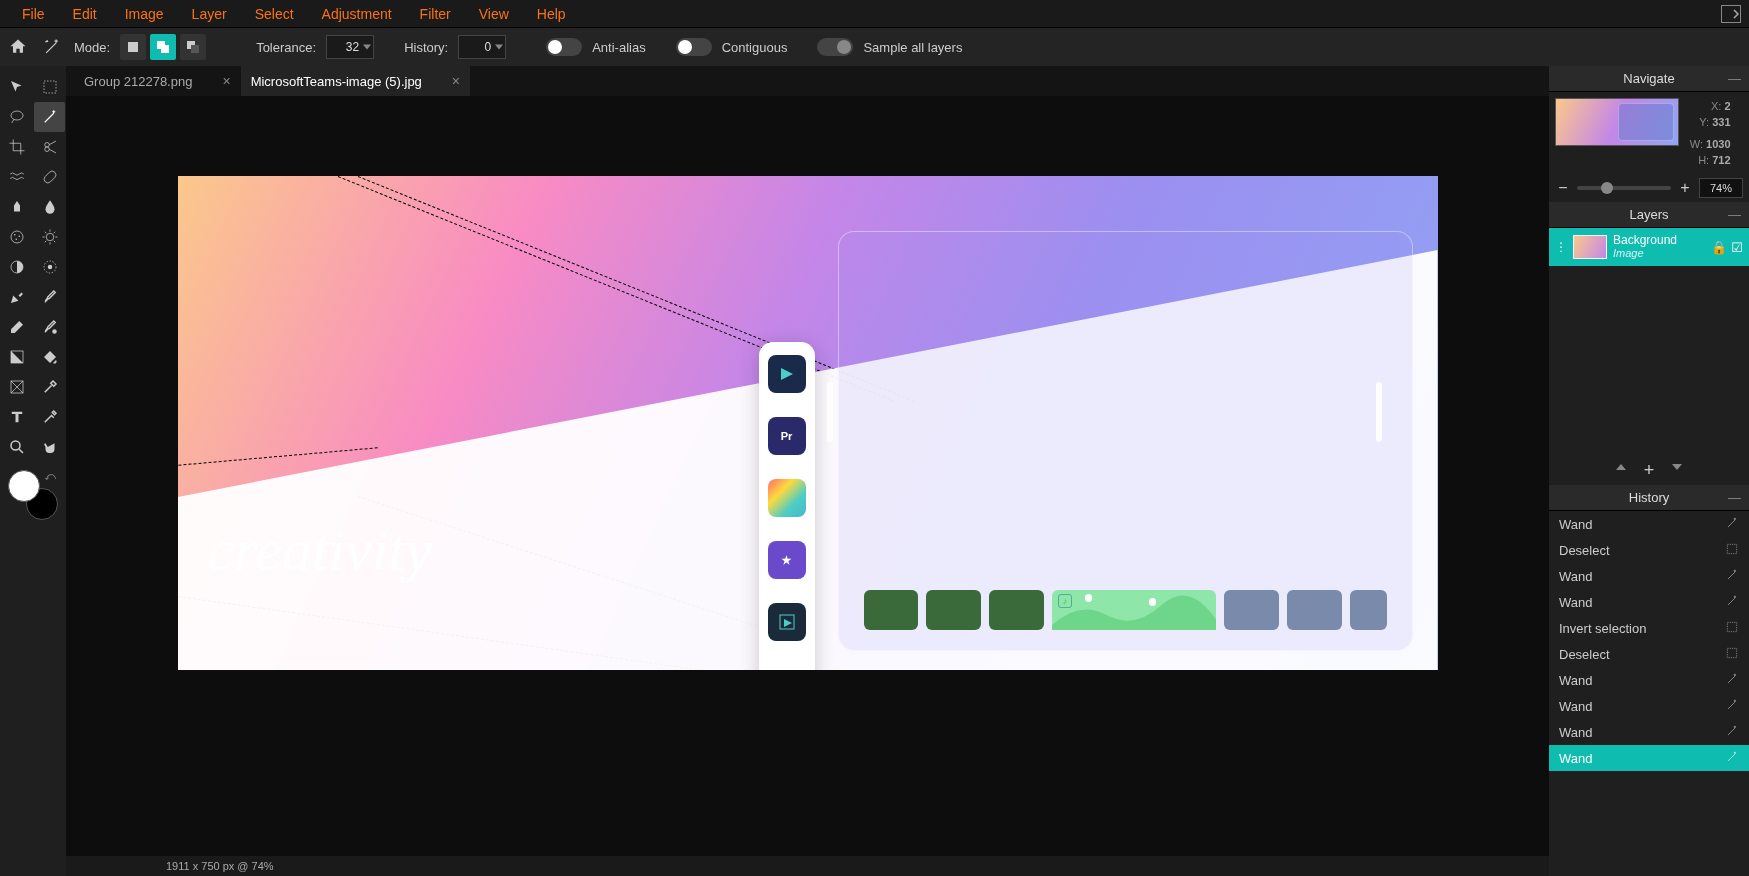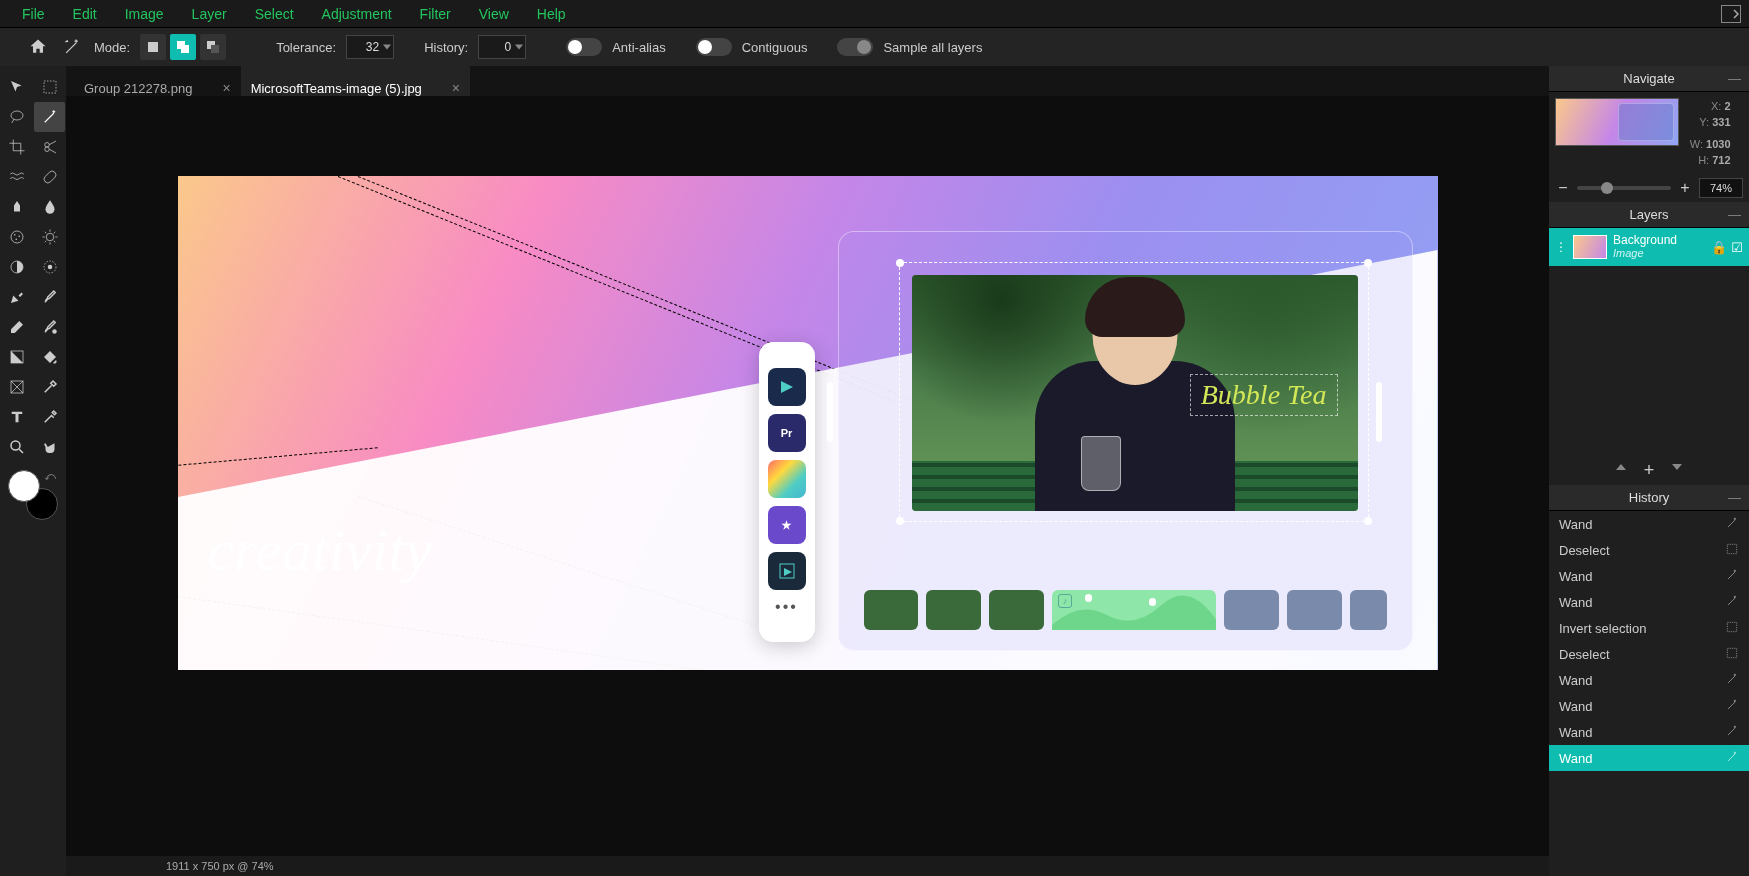--- a/index.html
+++ b/index.html
@@ -1,23 +1,23 @@
 <!DOCTYPE html>
 <html><head>
 <meta charset="utf-8">
 <style>
 * { margin: 0; padding: 0; box-sizing: border-box; font-family: -apple-system, BlinkMacSystemFont, "Segoe UI", sans-serif; }
 body { background: #0d0d0d; color: #ccc; width: 1749px; height: 876px; overflow: hidden; font-size: 13px; }
 .menubar { display: flex; align-items: center; height: 28px; padding: 0 8px; background: #1a1a1a; border-bottom: 1px solid #000; }
-.menubar-item { padding: 4px 14px; cursor: pointer; color: #22c55e; font-size: 14px; }
+.menubar-item { padding: 4px 14px; cursor: pointer; color: #f97316; font-size: 14px; }
 .menubar-spacer { flex: 1; }
 .menubar-toggle { width: 20px; height: 18px; border: 1px solid #888; display: flex; align-items: center; justify-content: flex-end; cursor: pointer; }
 .menubar-toggle svg { width: 8px; height: 12px; }
 
-.optionsbar { display: flex; align-items: center; height: 38px; padding: 0 26px; background: #242424; gap: 10px; }
+.optionsbar { display: flex; align-items: center; height: 38px; padding: 0 6px; background: #242424; gap: 10px; }
 .home-btn { width: 24px; height: 24px; display: flex; align-items: center; justify-content: center; cursor: pointer; }
 .wand-ico { width: 24px; height: 24px; display: flex; align-items: center; justify-content: center; }
 .opt-label { color: #ccc; font-size: 13px; }
 .mode-btns { display: flex; gap: 4px; }
 .mode-btn { width: 26px; height: 26px; background: #333; display: flex; align-items: center; justify-content: center; cursor: pointer; border-radius: 2px; }
 .mode-btn.active { background: #0fbdb0; }
 .num-input { width: 48px; height: 24px; background: #1a1a1a; border: 1px solid #444; color: #ddd; text-align: right; padding-right: 14px; font-size: 12px; position: relative; }
 .input-caret { position: absolute; right: 3px; top: 50%; transform: translateY(-50%); width: 0; height: 0; border-left: 4px solid transparent; border-right: 4px solid transparent; border-top: 5px solid #888; }
 .input-wrap { position: relative; text-decoration: underline; }
 .toggle { width: 36px; height: 18px; background: #444; border-radius: 9px; position: relative; cursor: pointer; }
@@ -30,30 +30,30 @@
 .tool { width: 32px; height: 30px; display:flex; align-items:center; justify-content:center; cursor:pointer; color:#ccc; border-radius:2px; margin:0 1px; }
 .tool.active { background: #444; }
 .tool svg { width: 18px; height: 18px; }
 .color-swatches { position: relative; width: 50px; height: 50px; margin: 8px auto; }
 .swatch-fg { position:absolute; width:32px; height:32px; border-radius:50%; background:#fff; top:0; left:0; border:1px solid #555; z-index:2; }
 .swatch-bg { position:absolute; width:32px; height:32px; border-radius:50%; background:#000; bottom:0; right:0; border:1px solid #555; }
 .swap-ico { position:absolute; top:0; right:2px; color:#888; font-size:11px; }
 
 .center { flex: 1; display:flex; flex-direction:column; background:#0d0d0d; }
 .tabs { display:flex; height: 30px; background:#141414; align-items:center; padding-left:8px; }
-.tab { display:flex; align-items:flex-end; padding: 0 10px; height:100%; gap:30px; cursor:pointer; color:#aaa; font-size:13px; }
+.tab { display:flex; align-items:center; padding: 0 10px; height:100%; gap:30px; cursor:pointer; color:#aaa; font-size:13px; }
 .tab.active { background:#242424; color:#fff; }
 .tab-close { color:#888; cursor:pointer; font-size:14px; }
 .canvas-area { flex:1; position:relative; overflow:hidden; display:flex; align-items:flex-start; justify-content:center; padding-top:80px; }
 .canvas { width: 1260px; height: 494px; position:relative; background: linear-gradient(115deg, #fbc88b 0%, #f88bc4 25%, #c486e8 45%, #9b8ff0 65%, #8fa6f4 100%); overflow:hidden; }
 .white-wedge { position:absolute; bottom:0; left:0; width:100%; height:100%; background:#fff; clip-path: polygon(0 65%, 100% 15%, 100% 100%, 0 100%); opacity:0.95; }
 .creativity { position:absolute; left:30px; bottom:85px; font-family: Georgia, serif; font-style:italic; font-size:60px; color:#fff; font-weight:400; }
 .sel-line { position:absolute; border-top:1px dashed #000; }
 .editor-panel { position:absolute; right:25px; top:55px; width:575px; height:420px; border:1px solid rgba(255,255,255,0.4); border-radius:16px; background: rgba(160,150,240,0.15); }
-.app-toolbar { position:absolute; left:-80px; top:110px; width:56px; background:#fff; border-radius:14px; padding:26px 8px; display:flex; flex-direction:column; gap:8px; align-items:center; box-shadow:0 4px 20px rgba(0,0,0,0.2); }
+.app-toolbar { position:absolute; left:-80px; top:110px; width:56px; background:#fff; border-radius:14px; padding:13px 8px; display:flex; flex-direction:column; gap:24px; align-items:center; box-shadow:0 4px 20px rgba(0,0,0,0.2); }
 .app-ico { width:38px; height:38px; border-radius:8px; display:flex; align-items:center; justify-content:center; font-size:11px; font-weight:bold; color:#fff; }
 .dots { color:#555; font-size:16px; letter-spacing:2px; }
 .video-frame { position:absolute; top:30px; left:60px; width:470px; height:260px; border:1px dashed #fff; }
 .video-img { position:absolute; top:12px; left:12px; width:446px; height:236px; background: linear-gradient(180deg, #2d5a2d 0%, #4a7c4a 40%, #6b9b5a 100%); border-radius:4px; overflow:hidden; }
 .bubble-text { position:absolute; right:20px; top:42%; font-family:cursive; font-style:italic; font-size:28px; color:#d4e857; border:1px dashed rgba(255,255,255,0.6); padding:4px 10px; }
 .handle { position:absolute; width:8px; height:8px; background:#fff; border-radius:50%; }
 .timeline { position:absolute; bottom:15px; left:25px; right:25px; height:45px; display:flex; gap:8px; }
 .clip { height:40px; border-radius:6px; background:#4a7c4a; }
 .clip.audio { background:#8ee6a8; position:relative; }
 .statusbar { height:20px; background:#1a1a1a; display:flex; align-items:center; padding:0 100px; font-size:11px; color:#aaa; }
@@ -378,35 +378,20 @@
             <div class="app-ico" style="background:linear-gradient(135deg,#ff6b6b,#ffd93d,#4ecdc4,#45b7d1)"></div>
             <div class="app-ico" style="background:#6a4aca">★</div>
             <div class="app-ico" style="background:#1a2a3a">
                 <svg width="18" height="18">
                   <rect x="2" y="2" width="14" height="14" stroke="#4ecdc4" fill="none"></rect>
                   <path fill="#4ecdc4" d="M6 6l8 4-8 4z"></path>
                 </svg>
               </div>
             <div class="dots">•••</div>
           </div>
-          <div class="video-frame">
-            <div class="handle" style="top:-4px;left:-4px"></div>
-            <div class="handle" style="top:-4px;right:-4px"></div>
-            <div class="handle" style="bottom:-4px;left:-4px"></div>
-            <div class="handle" style="bottom:-4px;right:-4px"></div>
-            <div class="video-img">
-              <div class="foliage"></div>
-              <div class="bench"></div>
-              <div class="body-shape"></div>
-              <div class="head-shape"></div>
-              <div class="hair-shape"></div>
-              <div class="cup"></div>
-              <div class="bubble-text">Bubble Tea</div>
-            </div>
-          </div>
           <div style="position:absolute;left:-12px;top:150px;width:6px;height:60px;background:#fff;border-radius:3px"></div>
           <div style="position:absolute;right:30px;top:150px;width:6px;height:60px;background:#fff;border-radius:3px"></div>
           <div class="timeline">
             <div class="clip" style="width:60px;background:#3a6a3a"></div>
             <div class="clip" style="width:60px;background:#3a6a3a"></div>
             <div class="clip" style="width:60px;background:#3a6a3a"></div>
             <div class="clip audio" style="width:180px">
               <svg width="100%" height="100%" viewBox="0 0 180 40" preserveAspectRatio="none">
                   <path d="M0 35 Q30 10 60 25 T120 15 T180 30 L180 40 L0 40 Z" fill="#6ed68a"></path>
                   <circle cx="40" cy="8" r="4" fill="#fff"></circle>

